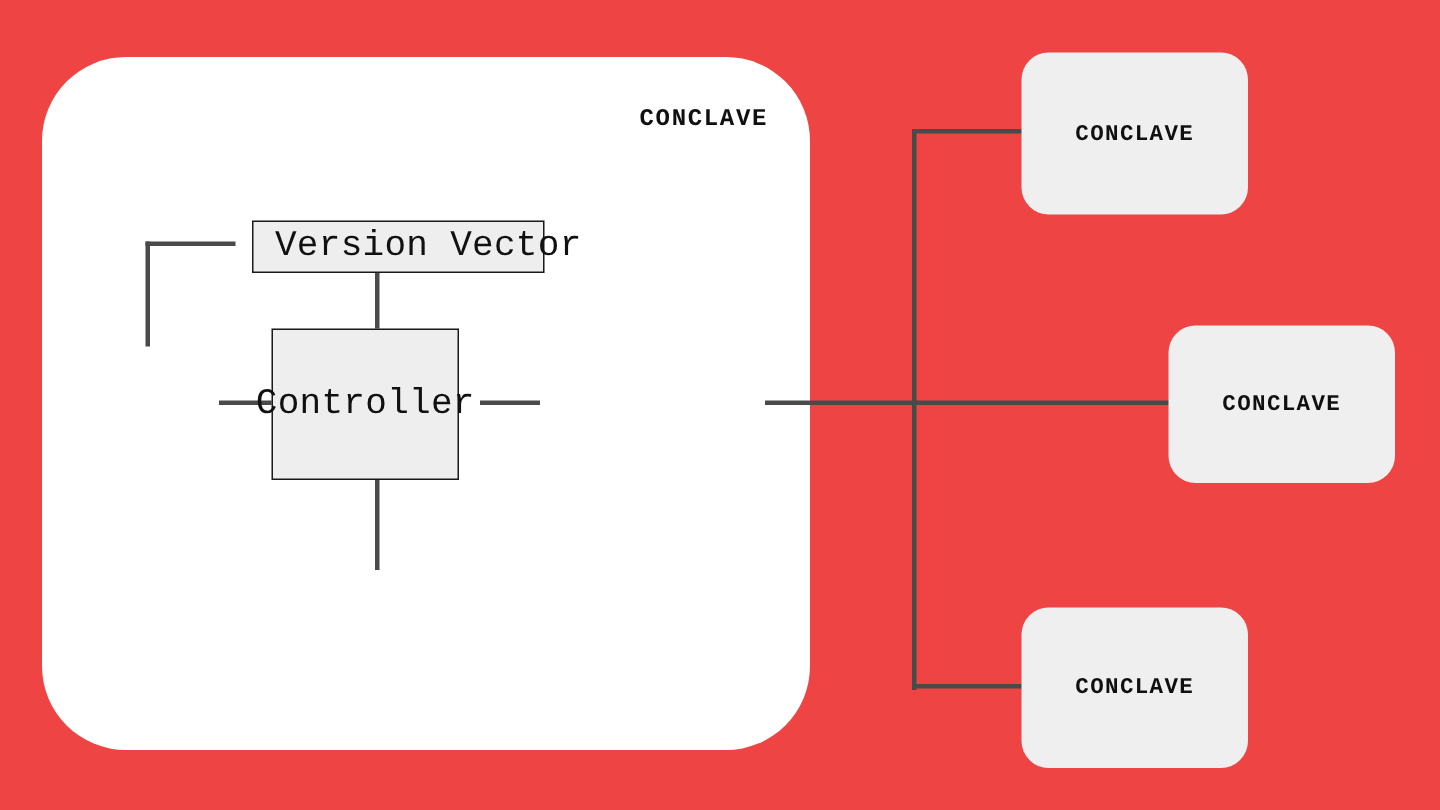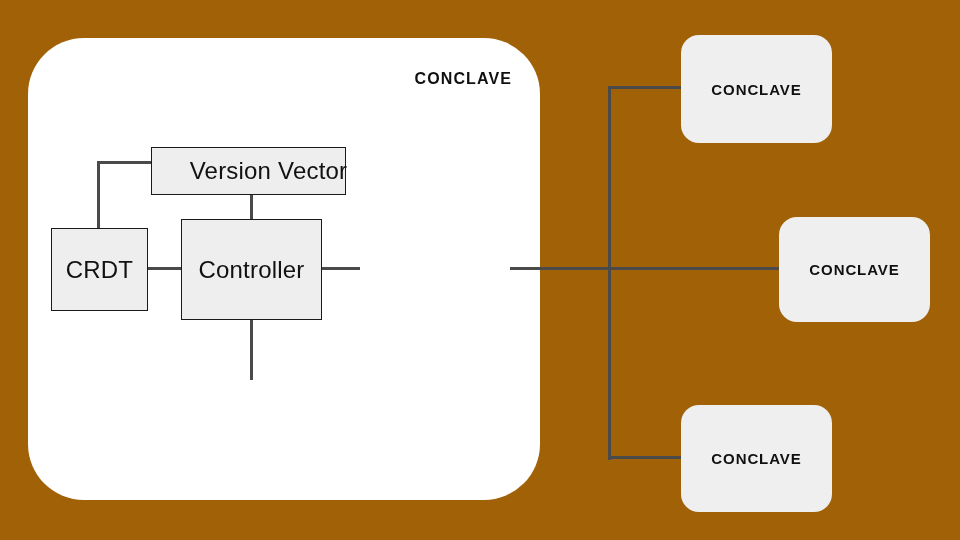--- a/index.html
+++ b/index.html
@@ -8,22 +8,23 @@
     padding: 0;
     background: #000000;
   }
   body {
     font-family: "Liberation Sans", sans-serif;
   }
   #canvas {
     position: relative;
     width: 960px;
     height: 540px;
-    background: #a16207;
+    background: #ef4444;
     overflow: hidden;
+    font-family: Liberation Mono, monospace;
   }
   
   #local-panel {
     position: absolute;
     left: 28px;
     top: 38px;
     width: 512px;
     height: 462px;
     background: #ffffff;
     border-radius: 56px;
@@ -48,23 +49,23 @@
     border: 1.6px solid #1a1a1a;
     display: flex;
     align-items: center;
     justify-content: center;
     color: #111111;
     font-size: 24px;
     font-weight: 400;
     letter-spacing: 0.2px;
     white-space: nowrap;
   }
-  #box-version-vector { left: 151px; top: 147px;  width: 195px; height: 48px; padding-left: 40px; }
+  #box-version-vector { left: 168px; top: 147px;  width: 195px; height: 35px; padding-left: 40px; }
   #box-crdt           { left: 51px;  top: 228px;  width: 97px;  height: 83px; }
-  #box-controller     { left: 181px; top: 219px;  width: 141px; height: 101px; }
+  #box-controller     { left: 181px; top: 219px;  width: 125px; height: 101px; }
   #box-messenger      { left: 358px; top: 226px;  width: 154px; height: 86px; }
   #box-editor         { left: 200px; top: 378px;  width: 104px; height: 74px; }
 
   
   .peer-card {
     position: absolute;
     box-sizing: border-box;
     background: #efefef;
     border-radius: 18px;
     display: flex;
@@ -123,21 +124,20 @@
   <div class="conn-h thin" id="conn-ctrl-msg"></div>
   <div class="conn-v thin" id="conn-ctrl-edit"></div>
 
   <div class="conn-h thin" id="conn-msg-trunk"></div>
   <div class="conn-v thin" id="conn-trunk-v"></div>
   <div class="conn-h thin" id="conn-branch-top"></div>
   <div class="conn-h thin" id="conn-branch-bot"></div>
 
   <div class="module-box" id="box-version-vector">Version Vector</div>
 
-  <div class="module-box" id="box-crdt">CRDT</div>
 
   <div class="module-box" id="box-controller">Controller</div>
 
 
 
   <div class="peer-card" id="peer-card-0">CONCLAVE</div>
 
   <div class="peer-card" id="peer-card-1">CONCLAVE</div>
 
   <div class="peer-card" id="peer-card-2">CONCLAVE</div>

